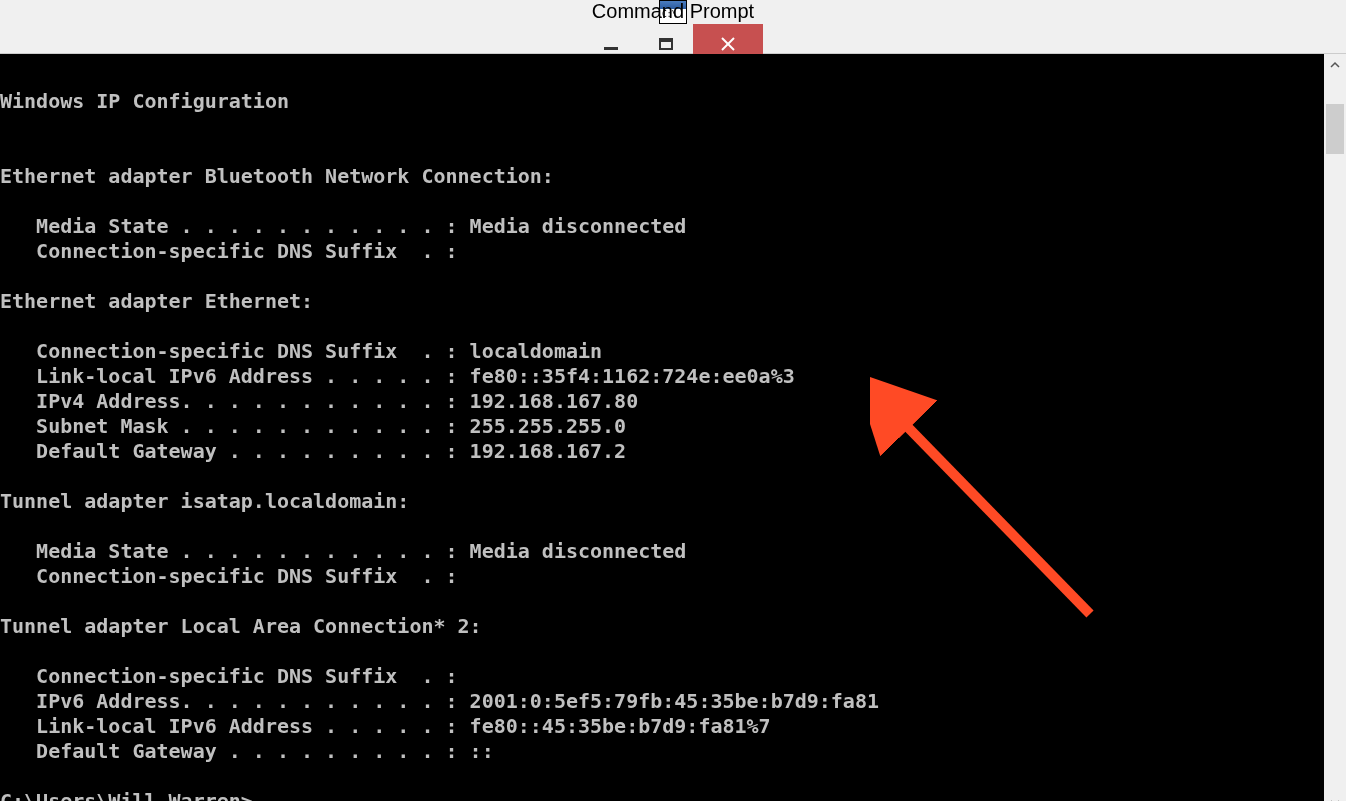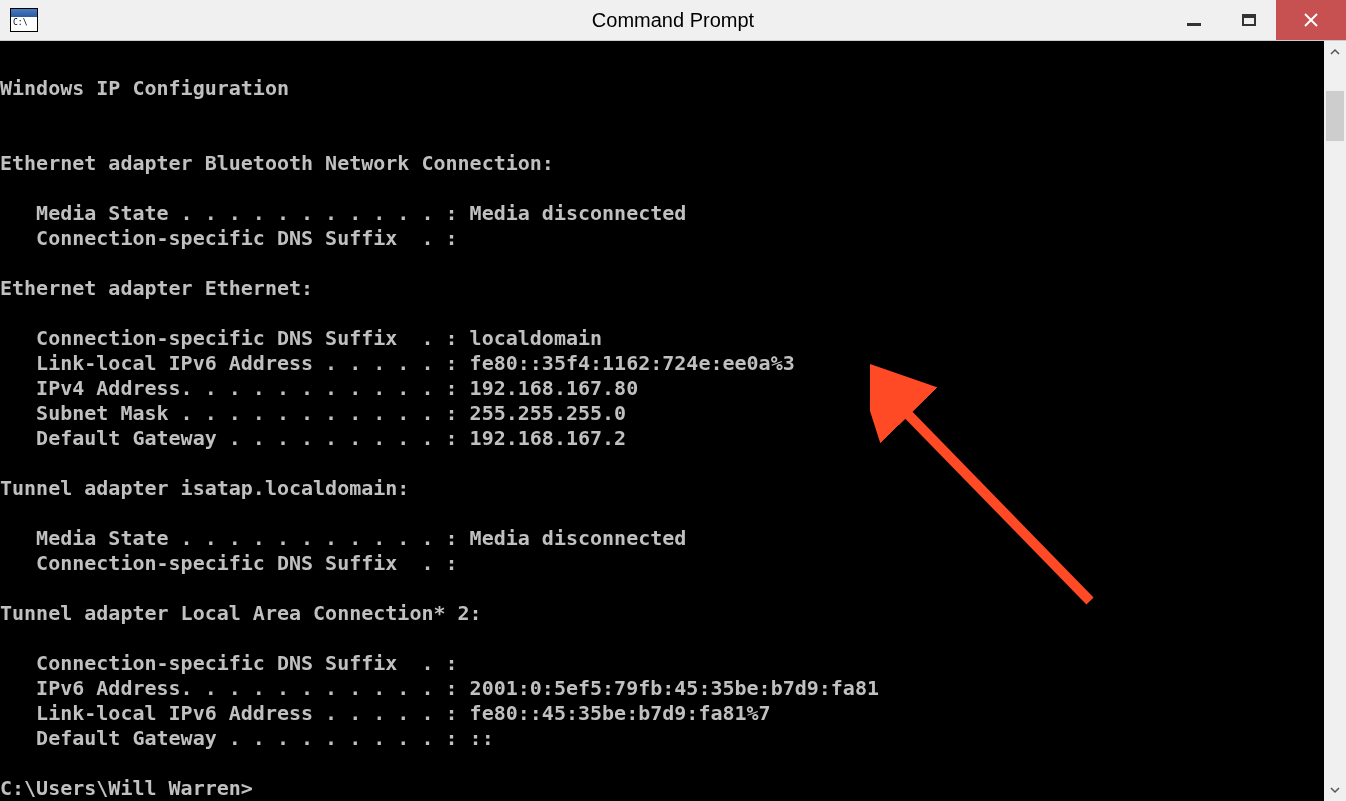--- a/index.html
+++ b/index.html
@@ -17,20 +17,21 @@
       flex-direction: column;
     }
     .titlebar {
       height: 54px;
       background: #f0f0f0;
       display: flex;
       align-items: center;
       justify-content: space-between;
       border-bottom: 1px solid #ccc;
       position: relative;
+      flex-direction: column;
     }
     .titlebar-left {
       display: flex;
       align-items: center;
       padding-left: 10px;
     }
     .app-icon {
       width: 28px;
       height: 24px;
       background: #fff;

